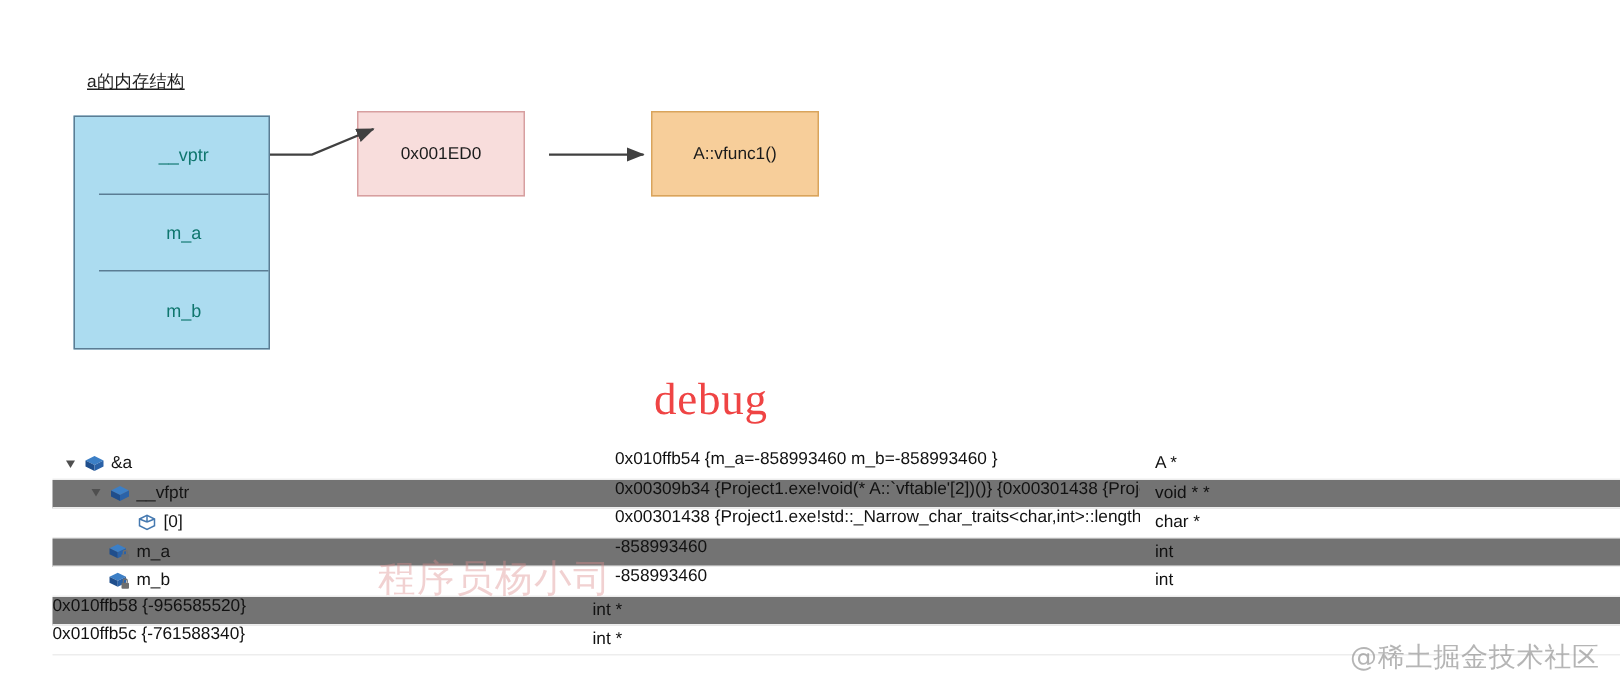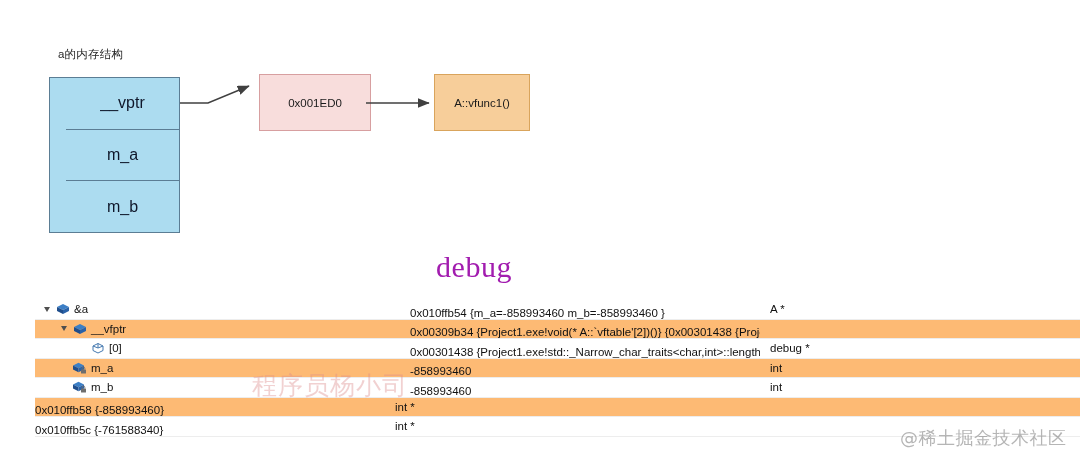--- a/index.html
+++ b/index.html
@@ -22,60 +22,61 @@
     left: 0; top: 0;
     width: 1080px; height: 300px;
   }
   .mem-label {
     position: absolute;
     left: 58px; top: 47px;
     font-size: 11.5px;
     color: #1f1f1f;
     letter-spacing: .2px;
     white-space: nowrap;
+    text-decoration: underline;
   }
   .struct-box {
     position: absolute;
     left: 49px; top: 77px;
     width: 131px; height: 156px;
     border: 1.2px solid #5b7d94;
     box-sizing: border-box;
     background: #ACDCF0;
     display: flex;
     flex-direction: column;
   }
   .struct-cell {
     flex: 1 1 0;
     display: flex;
     align-items: center;
     justify-content: center;
-    font-size: 16px;
-    color: #0f172a;
+    font-size: 12px;
+    color: #0f766e;
     box-sizing: border-box;
     margin-left: 16px;
   }
   .struct-cell + .struct-cell { border-top: 1.2px solid #5b7d94; }
 
   .vt-box {
     position: absolute;
-    left: 259px; top: 74px;
+    left: 238px; top: 74px;
     width: 112px; height: 57px;
     border: 1.3px solid #D79FA0;
     box-sizing: border-box;
     background: #F8DDDC;
     display: flex;
     align-items: center;
     justify-content: center;
     font-size: 11.5px;
     color: #1b1b1b;
   }
   .fn-box {
     position: absolute;
     left: 434px; top: 74px;
-    width: 96px; height: 57px;
+    width: 112px; height: 57px;
     border: 1.3px solid #D9A45C;
     box-sizing: border-box;
     background: #F7CE9A;
     display: flex;
     align-items: center;
     justify-content: center;
     font-size: 11.5px;
     color: #1b1b1b;
   }
   .arrow-svg {
@@ -85,21 +86,21 @@
     pointer-events: none;
   }
 
   .debug-title {
     position: absolute;
     left: 0; top: 250px;
     width: 1048px;
     text-align: center;
     font-family: "Liberation Serif", "DejaVu Serif", serif;
     font-size: 30px;
-    color: #a21caf;
+    color: #ef4444;
     letter-spacing: .5px;
   }
   
   .debug-title span { position: relative; left: -50px; }
 
   
   #watch {
     position: absolute;
     left: 35px; top: 300px;
     width: 1045px;
@@ -108,37 +109,37 @@
   }
   .wrow {
     position: relative;
     height: 19.5px;
     box-sizing: border-box;
     border-bottom: 1px solid #EDEDED;
     display: flex;
     align-items: center;
     background: #ffffff;
   }
-  .wrow.alt { background: #fdba74; }
+  .wrow.alt { background: #737373; }
   .col-name {
     position: relative;
     width: 375px;
     flex: 0 0 375px;
     height: 100%;
     display: flex;
     align-items: center;
     overflow: hidden;
     white-space: nowrap;
   }
   .col-value {
     flex: 0 0 350px;
     width: 350px;
     height: 100%;
     display: flex;
-    align-items: flex-end;
+    align-items: flex-start;
     overflow: hidden;
     white-space: nowrap;
   }
   .col-type {
     flex: 1 1 auto;
     height: 100%;
     display: flex;
     align-items: center;
     padding-left: 10px;
     white-space: nowrap;
@@ -265,38 +266,41 @@
           <path d="M2 5 L8 2 L14 5 L8 8 z" fill="#3C7FC6"></path>
           <path d="M2 5 L2 9 L8 12 L8 8 z" fill="#1F4E8C"></path>
           <path d="M14 5 L14 9 L8 12 L8 8 z" fill="#2A62A8"></path>
         </svg>
       </span>
       <span class="nm">__vfptr</span>
     </div>
     <div class="col-value">
       <span class="vtxt">0x00309b34 {Project1.exe!void(* A::`vftable'[2])()} {0x00301438 {Project1.exe!std::_Narrow...</span>
     </div>
+    <div class="col-type">
+      <span>void * *</span>
+    </div>
   </div>
 
   <div class="wrow">
     <div class="col-name">
       <span style="flex:0 0 55px"></span>
       <span class="vicon">
         <svg width="16" height="14" viewBox="0 0 16 14">
           <path d="M3 5 L8 2.5 L13 5 L13 9.5 L8 12 L3 9.5 z" fill="none" stroke="#4579B0" stroke-width="1"></path>
           <path d="M8 2.5 L8 7 M3 5 L8 7 M13 5 L8 7" stroke="#4579B0" stroke-width="1"></path>
         </svg>
       </span>
       <span class="nm">[0]</span>
     </div>
     <div class="col-value">
       <span class="vtxt">0x00301438 {Project1.exe!std::_Narrow_char_traits&lt;char,int&gt;::length(char const * const)}</span>
     </div>
     <div class="col-type">
-      <span>debug *</span>
+      <span>char *</span>
     </div>
   </div>
 
   <div class="wrow alt">
     <div class="col-name">
       <span style="flex:0 0 37px"></span>
       <span class="vicon">
         <svg width="16" height="14" viewBox="0 0 16 14">
           <path d="M1 4.5 L6.5 1.8 L12 4.5 L6.5 7.2 z" fill="#3C7FC6"></path>
           <path d="M1 4.5 L1 8.5 L6.5 11.2 L6.5 7.2 z" fill="#1F4E8C"></path>
@@ -332,21 +336,21 @@
     <div class="col-value">
       <span class="vtxt">-858993460</span>
     </div>
     <div class="col-type">
       <span>int</span>
     </div>
   </div>
 
   <div class="wrow alt">
     <div class="col-value">
-      <span class="vtxt">0x010ffb58 {-858993460}</span>
+      <span class="vtxt">0x010ffb58 {-956585520}</span>
     </div>
     <div class="col-type">
       <span>int *</span>
     </div>
   </div>
 
   <div class="wrow">
     <div class="col-value">
       <span class="vtxt">0x010ffb5c {-761588340}</span>
     </div>

